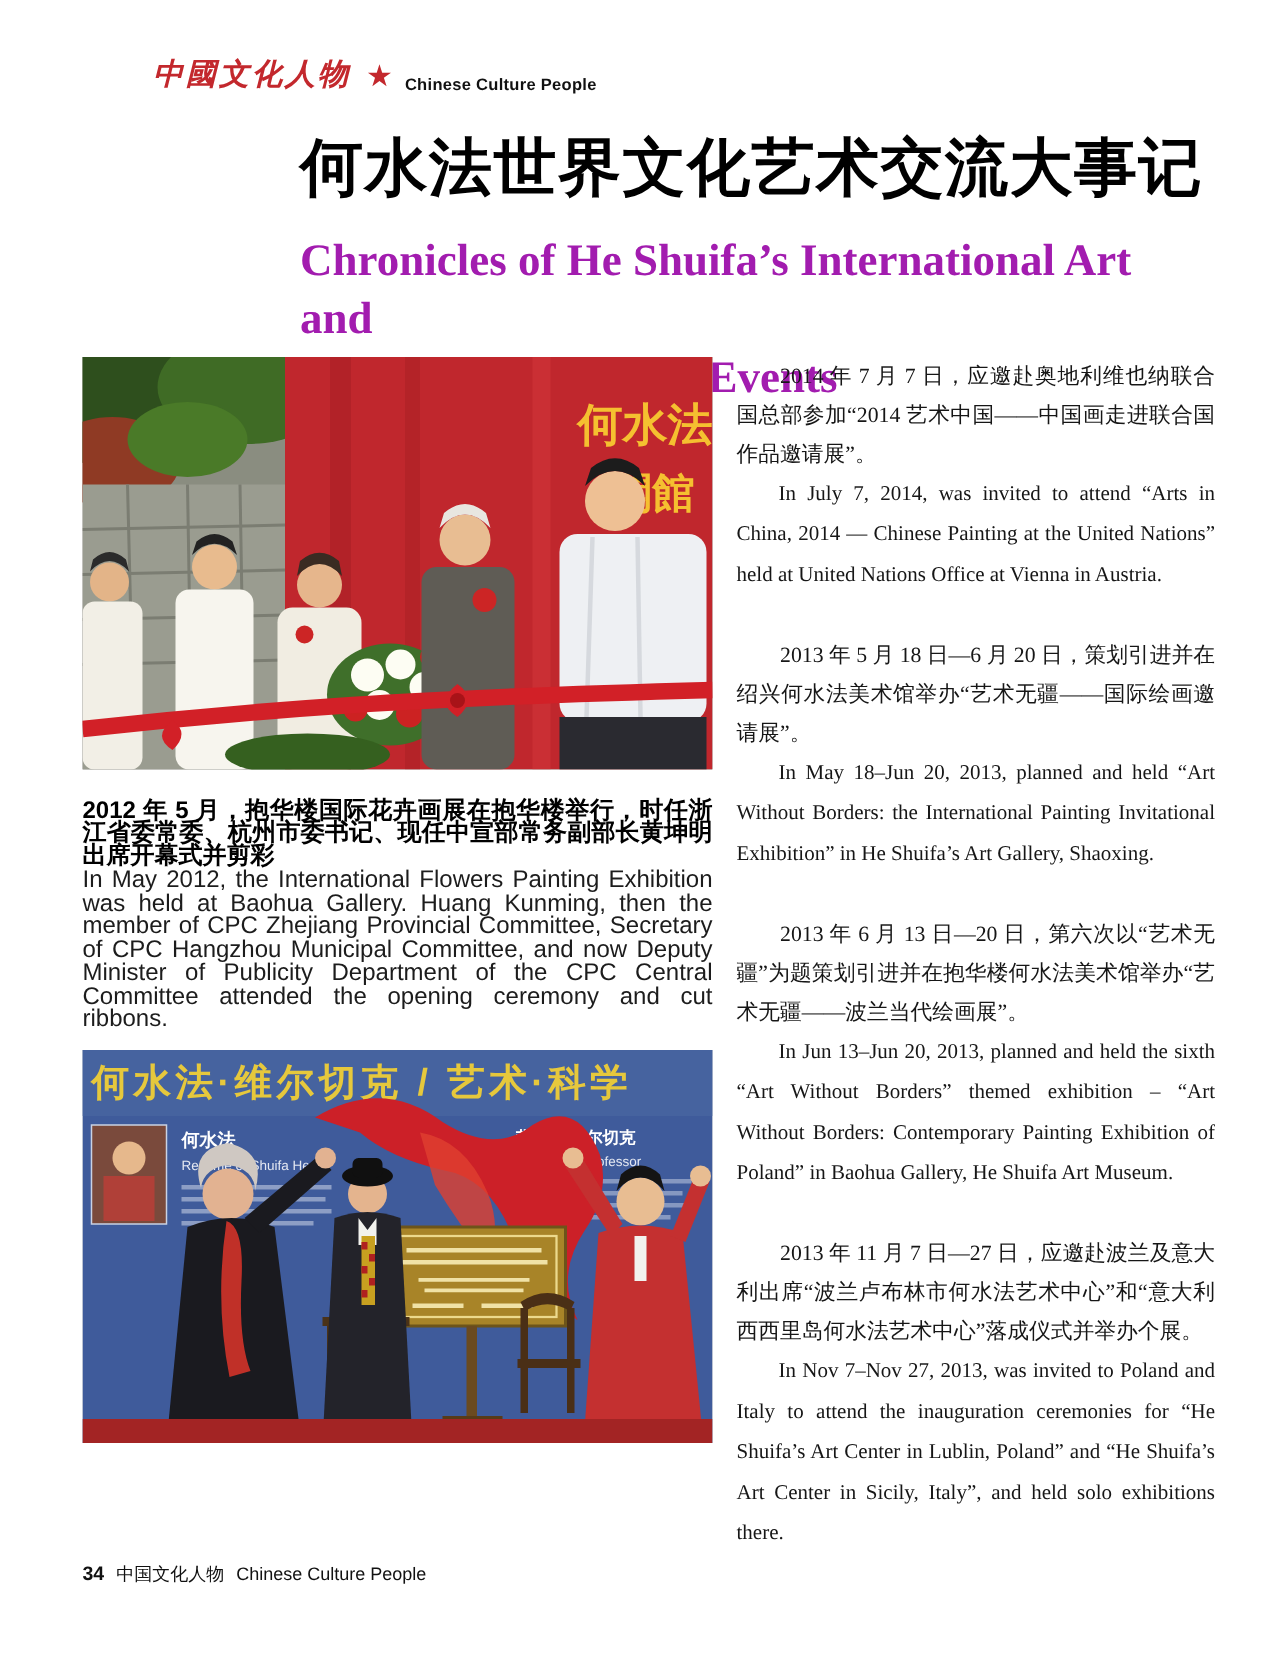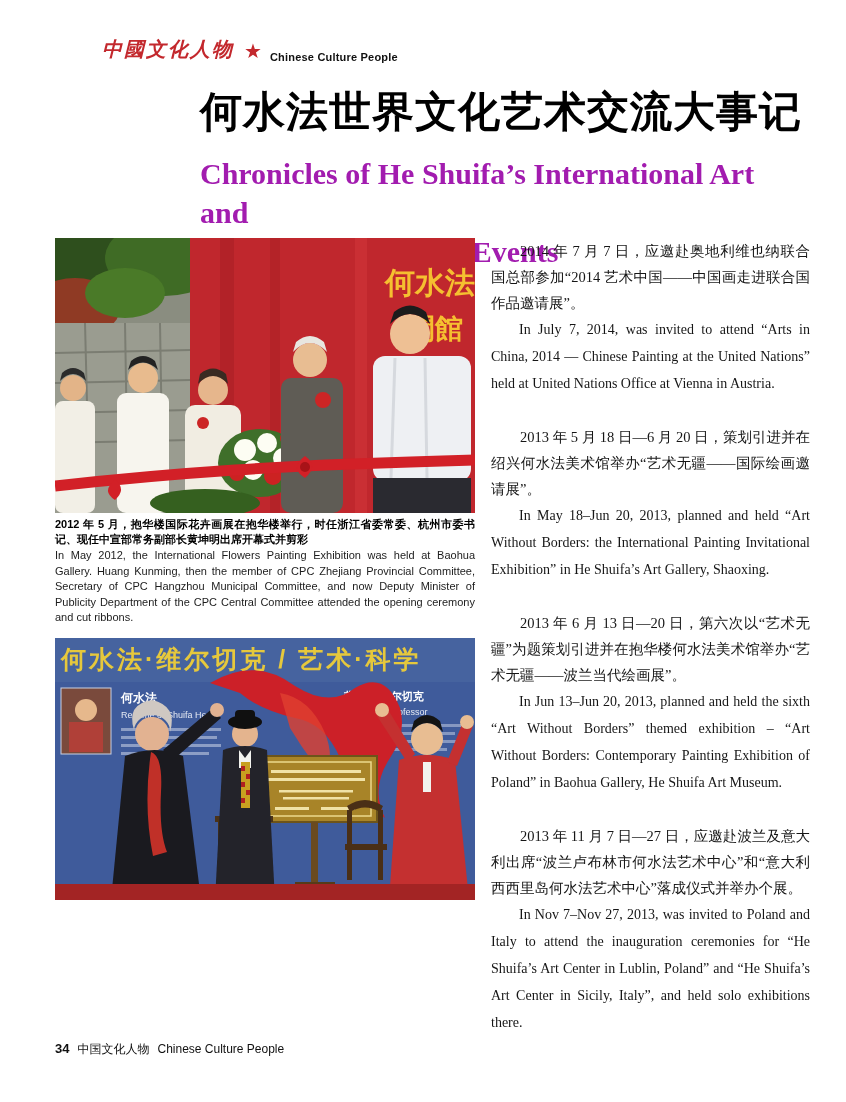--- a/index.html
+++ b/index.html
@@ -32,21 +32,21 @@
   .col-left { width:420px; flex:0 0 420px; }
   .col-right { width:319px; flex:1; }
   .para-cn, .para-en {
     font-size:14.5px; line-height:26px; text-align:justify; text-indent:2em; color:#161616;
   }
   .para-en { font-size:14px; line-height:27px; }
   .group { margin-bottom:27px; }
   .col-left .para-cn { margin-bottom:8px; }
   
   .photo { display:block; width:420px; background:#ccc; }
-  .caption { font-family:"Liberation Sans", sans-serif; font-size:11px; margin-top:4px; }
+  .caption { font-family:"Liberation Sans", sans-serif; font-size:16px; margin-top:20px; }
   .caption .cap-cn { font-weight:700; line-height:15px; color:#000; text-align:justify; }
   .caption .cap-en { font-weight:400; line-height:15.5px; color:#1c1c1c; text-align:justify; margin-top:1px; }
   .caption-1 { margin-bottom:12px; }
   
   .footer { position:absolute; left:55px; bottom:44px; font-family:"Liberation Sans", sans-serif; font-size:12px; color:#111; display:flex; align-items:baseline; gap:8px;justify-content:center; }
   .footer .pg { font-weight:700; font-size:13px; }
   svg text { font-family:"Liberation Sans", sans-serif; }
 </style>
 </head>
 <body>

